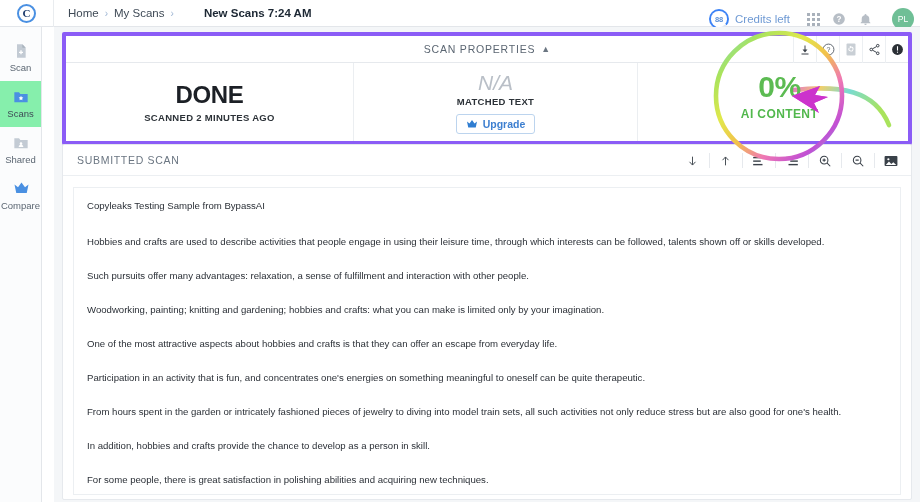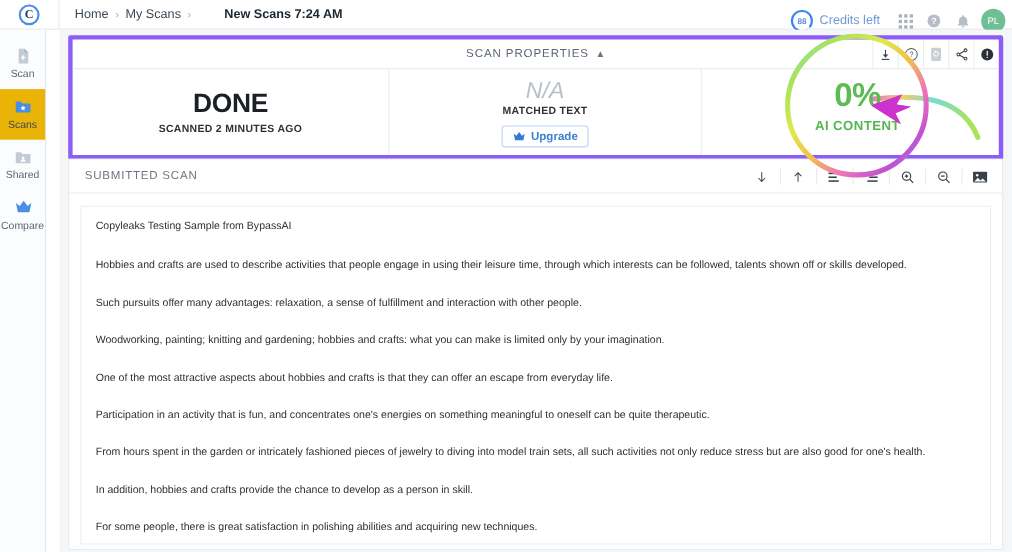--- a/index.html
+++ b/index.html
@@ -53,34 +53,34 @@
   .credits-label { font-size: 11.5px; color: #6f9ad4; }
   .ticon {
     width: 26px; height: 27px; display: flex; align-items: center;
     justify-content: center; color: #9aa3ad;
   }
   .grid-icon { display: grid; grid-template-columns: repeat(3,3px); gap: 2px; }
   .grid-icon i { width: 3px; height: 3px; background: #a9b1bb; display: block; }
   .avatar {
     width: 22px; height: 22px; border-radius: 50%; background: #6fbf96;
     color: #fff; font-size: 8.5px; font-weight: 400; display: flex;
-    align-items: center; justify-content: center; margin-left: 4px;
+    align-items: center; justify-content: center; margin-left: 14px;
   }
 
   
   .rail {
     position: absolute; left: 0; top: 27px; width: 42px; height: 475px;
     background: #fbfcfd; border-right: 1px solid #e3e6ea;
     padding-top: 8px;
   }
   .rail-item {
     height: 46px; display: flex; flex-direction: column; align-items: center;
     justify-content: center; gap: 3px; cursor: pointer;
   }
-  .rail-item.sel { background: #eab308; }
+  .rail-item.sel { background: #86efac; }
   .rail-label { font-size: 9.5px; color: #5b6672; }
   .rail-item.sel .rail-label { color: #3f4a56; }
   .ri-glyph { width: 16px; height: 16px; position: relative; }
 
   
   .main { position: absolute; left: 54px; top: 27px; width: 866px; height: 475px; background: #f4f6f8; }
 
   .card {
     position: absolute; left: 8px; top: 5px; width: 850px;
     background: #fff; border: 4px solid #8b5cf6; border-radius: 2px;

